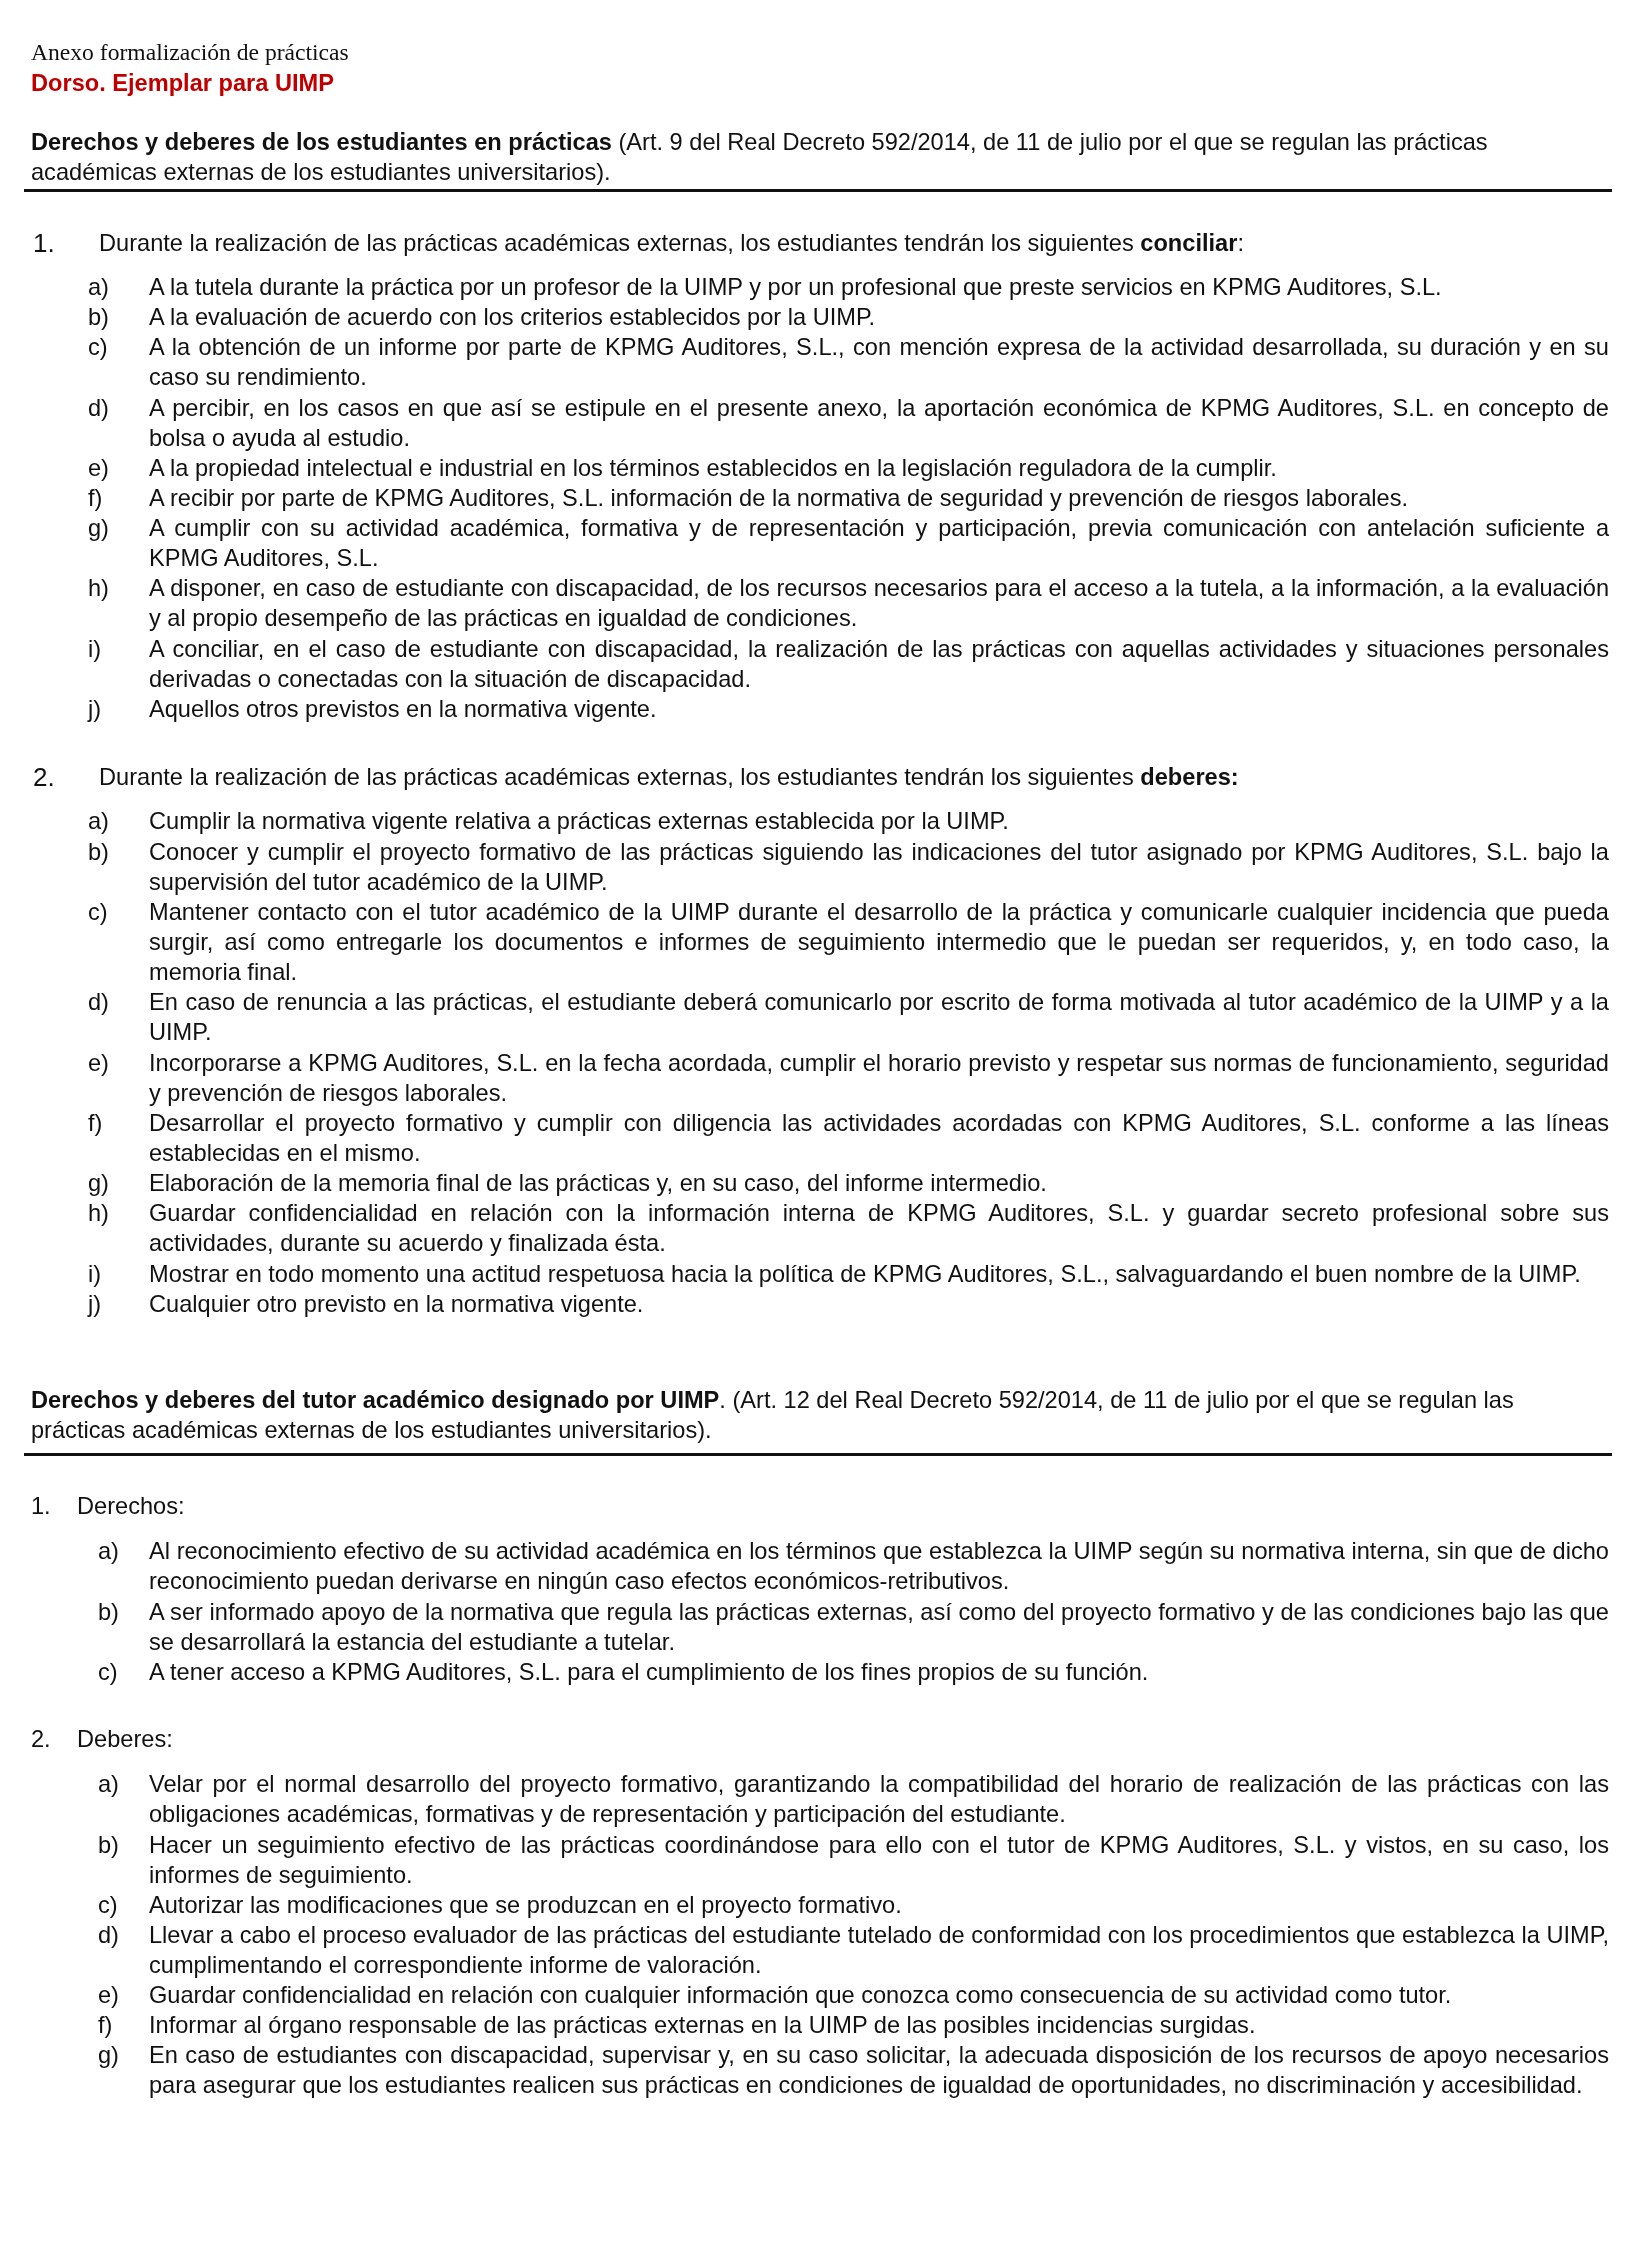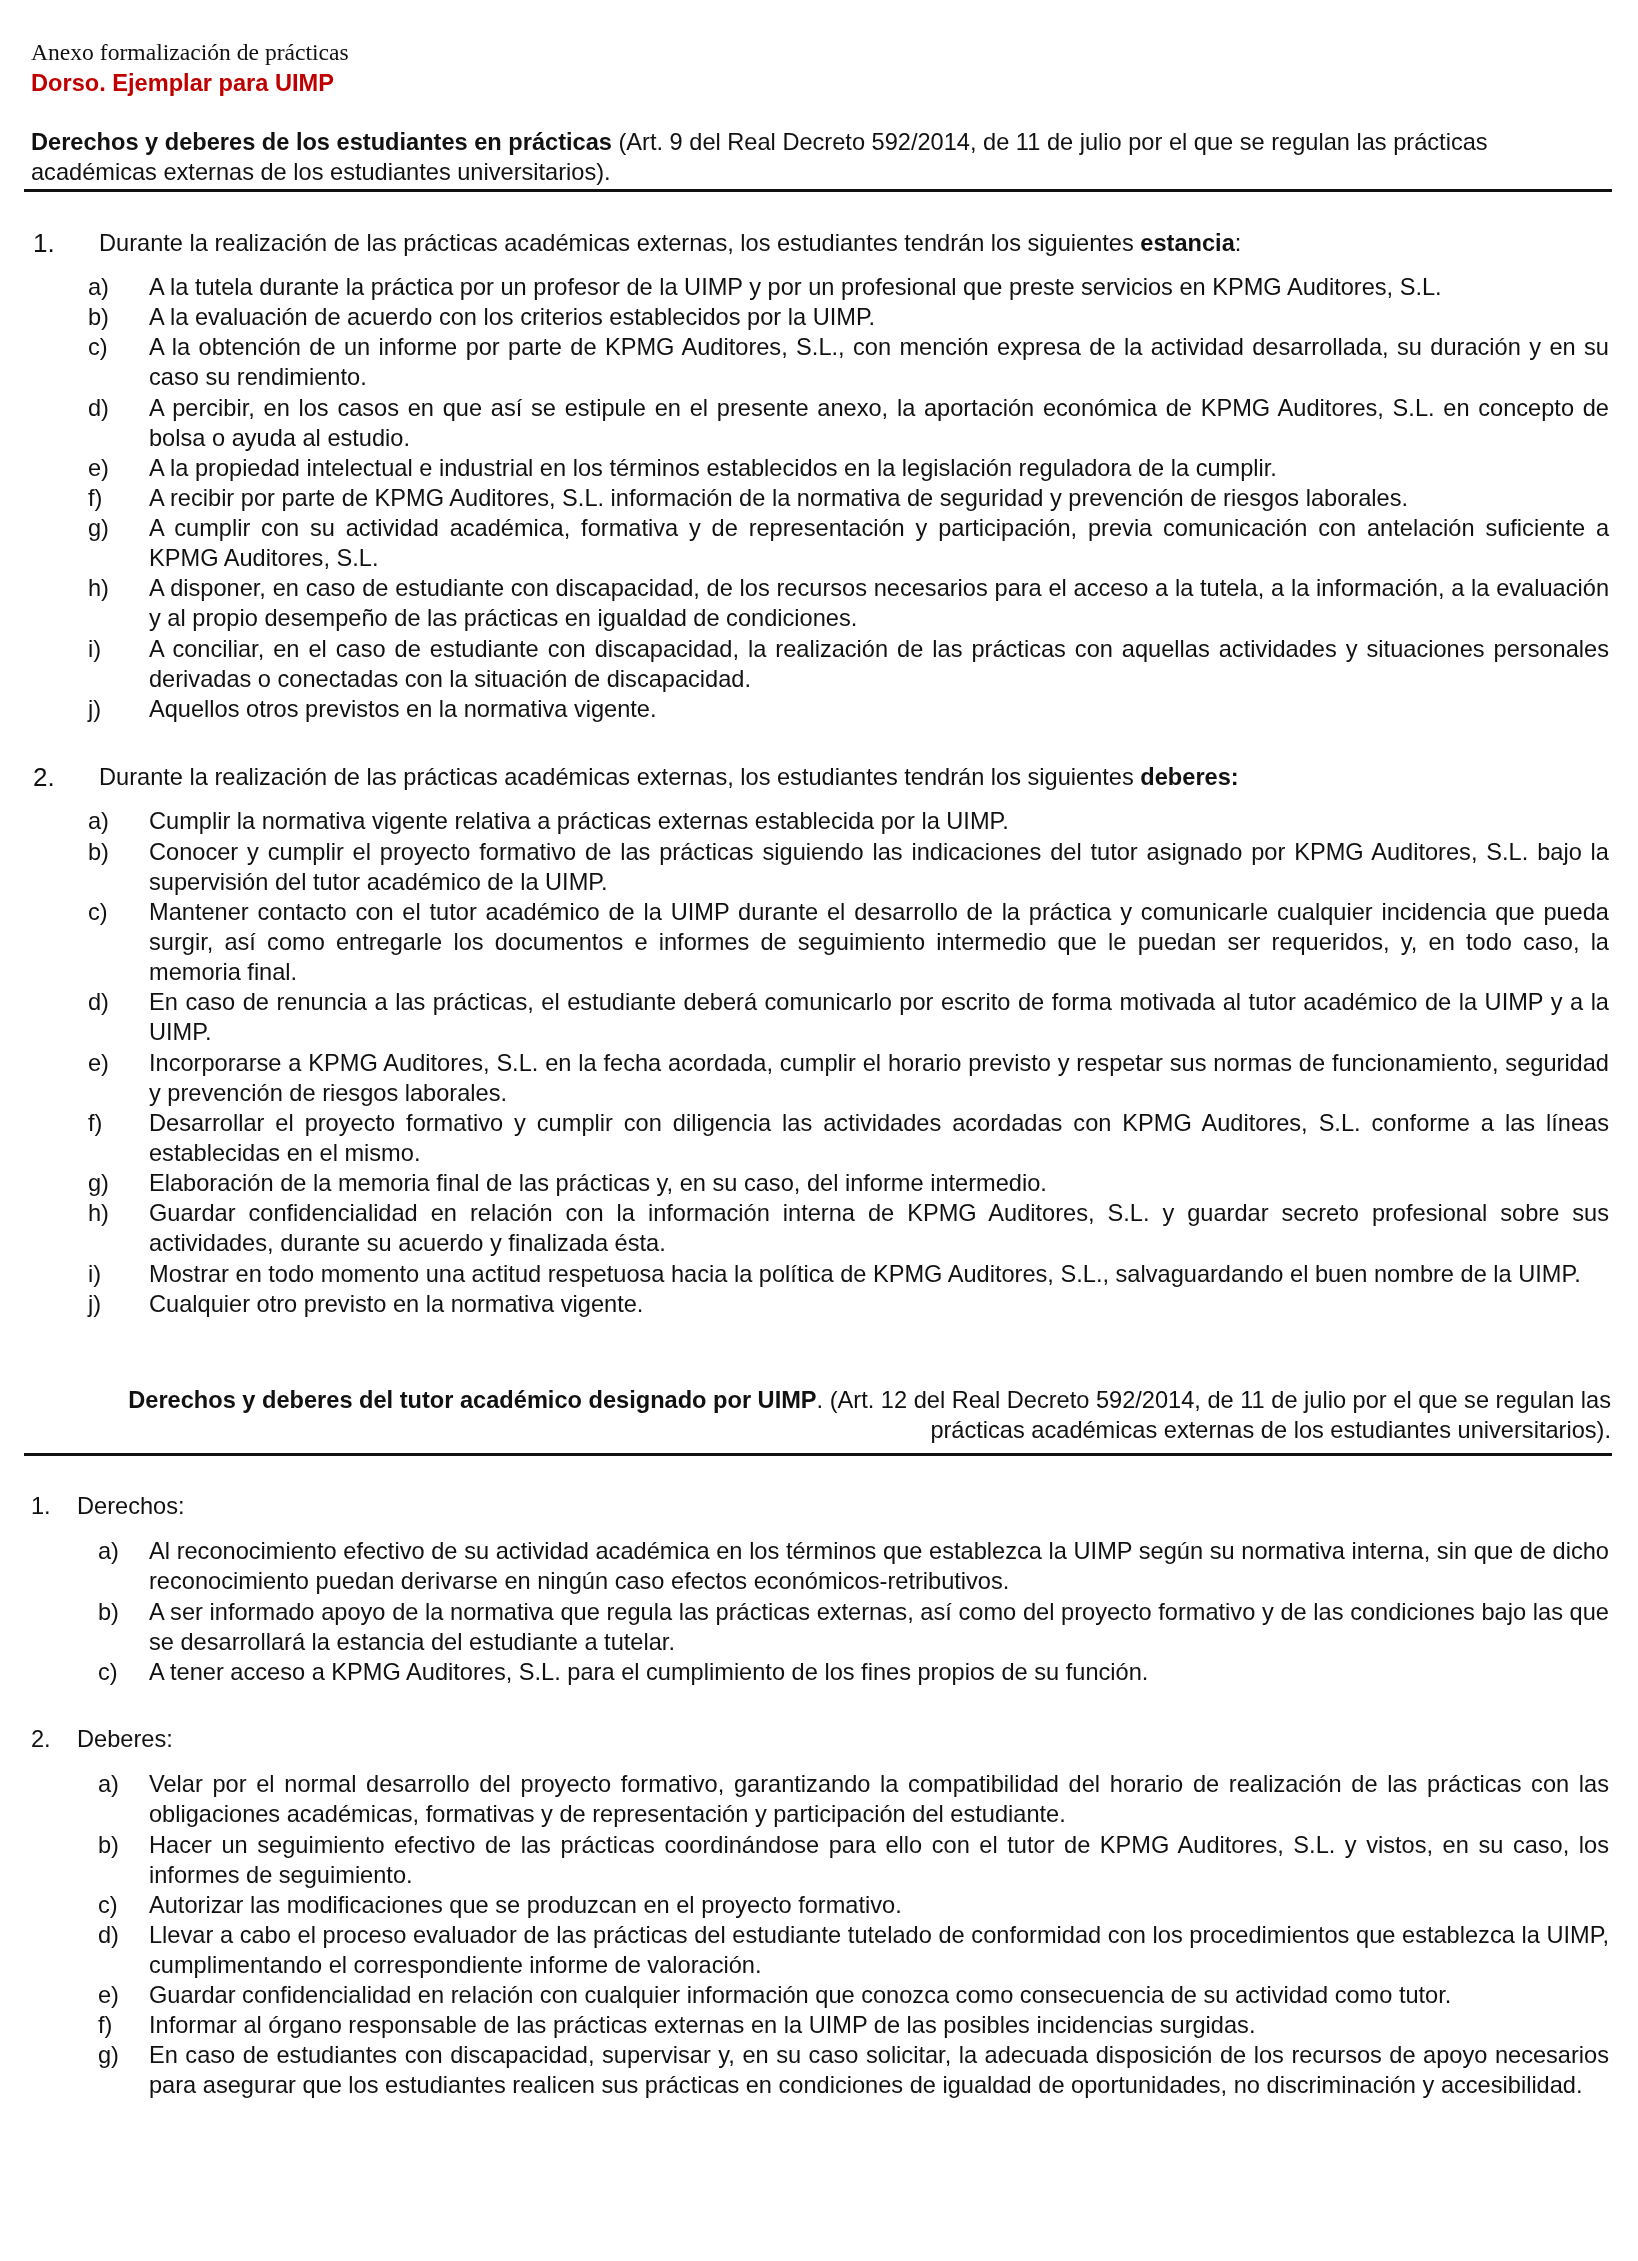--- a/index.html
+++ b/index.html
@@ -35,21 +35,21 @@
   <div class="hdr1">Anexo formalización de prácticas</div>
   <div class="hdr2" style="color:#c00000;">Dorso.  Ejemplar para UIMP</div>
 
   <div class="sec-head" style="top:127px;">
     <b>Derechos y deberes de los estudiantes en prácticas</b><span> (Art. 9 del Real Decreto 592/2014, de 11 de julio por el que se regulan las prácticas académicas externas de los estudiantes universitarios).</span>
   </div>
   <div class="rule" style="top:189px;"></div>
 
   <div class="numitem" style="top:228px;">
     <span class="num big" style="left:33px;">1.</span>
-    <span class="txt" style="left:99px;"><span>Durante la realización de las prácticas académicas externas, los estudiantes tendrán los siguientes </span><b>estancia</b><span>:</span></span>
+    <span class="txt" style="left:99px;"><span>Durante la realización de las prácticas académicas externas, los estudiantes tendrán los siguientes </span><b>conciliar</b><span>:</span></span>
   </div>
 
   <div id="students-rights-list">
       <div class="sub" style="top: 272px;">
         <span class="letter" style="left: 88px;">a)</span>
         <div class="body">A la tutela durante la práctica por un profesor de la UIMP y por un profesional que preste servicios en KPMG Auditores, S.L.</div>
       </div>
       <div class="sub" style="top: 302px;">
         <span class="letter" style="left: 88px;">b)</span>
         <div class="body">A la evaluación de acuerdo con los criterios establecidos por la UIMP.</div>
@@ -129,21 +129,21 @@
       <div class="sub" style="top: 1259px;">
         <span class="letter" style="left: 88px;">i)</span>
         <div class="body">Mostrar en todo momento una actitud respetuosa hacia la política de KPMG Auditores, S.L., salvaguardando el buen nombre de la UIMP.</div>
       </div>
       <div class="sub" style="top: 1289px;">
         <span class="letter" style="left: 88px;">j)</span>
         <div class="body">Cualquier otro previsto en la normativa vigente.</div>
       </div>
     </div>
 
-  <div class="sec-head" style="top:1385px;text-align:right;">
+  <div class="sec-head" style="top:1385px;">
     <b>Derechos y deberes del tutor académico designado por UIMP</b><span>. (Art. 12 del Real Decreto 592/2014, de 11 de julio por el que se regulan las prácticas académicas externas de los estudiantes universitarios).</span>
   </div>
   <div class="rule" style="top:1453px;"></div>
 
   <div class="numitem" style="top:1491px;">
     <span class="num" style="left:31px;">1.</span>
     <span class="txt" style="left:77px;">Derechos:</span>
   </div>
   <div id="tutor-rights-list">
       <div class="sub" style="top: 1536px;">

